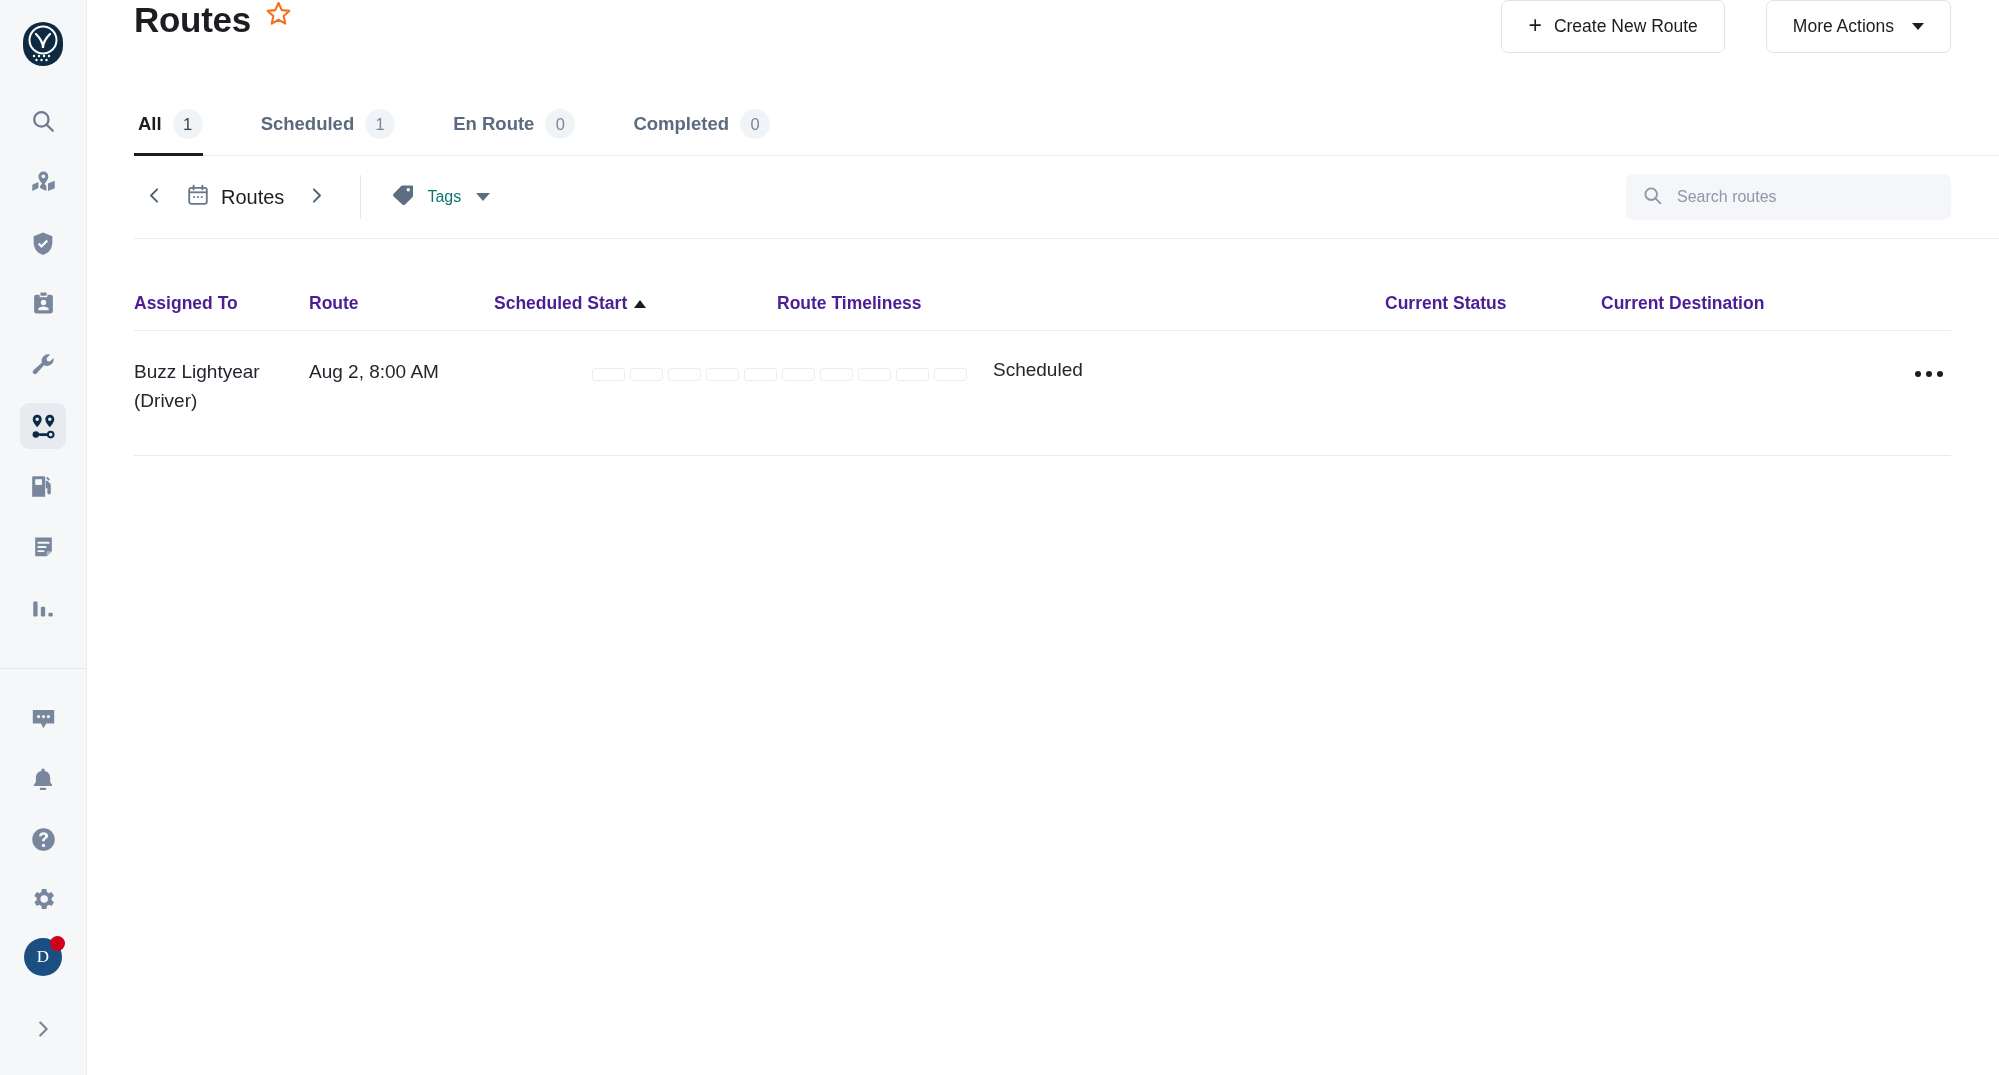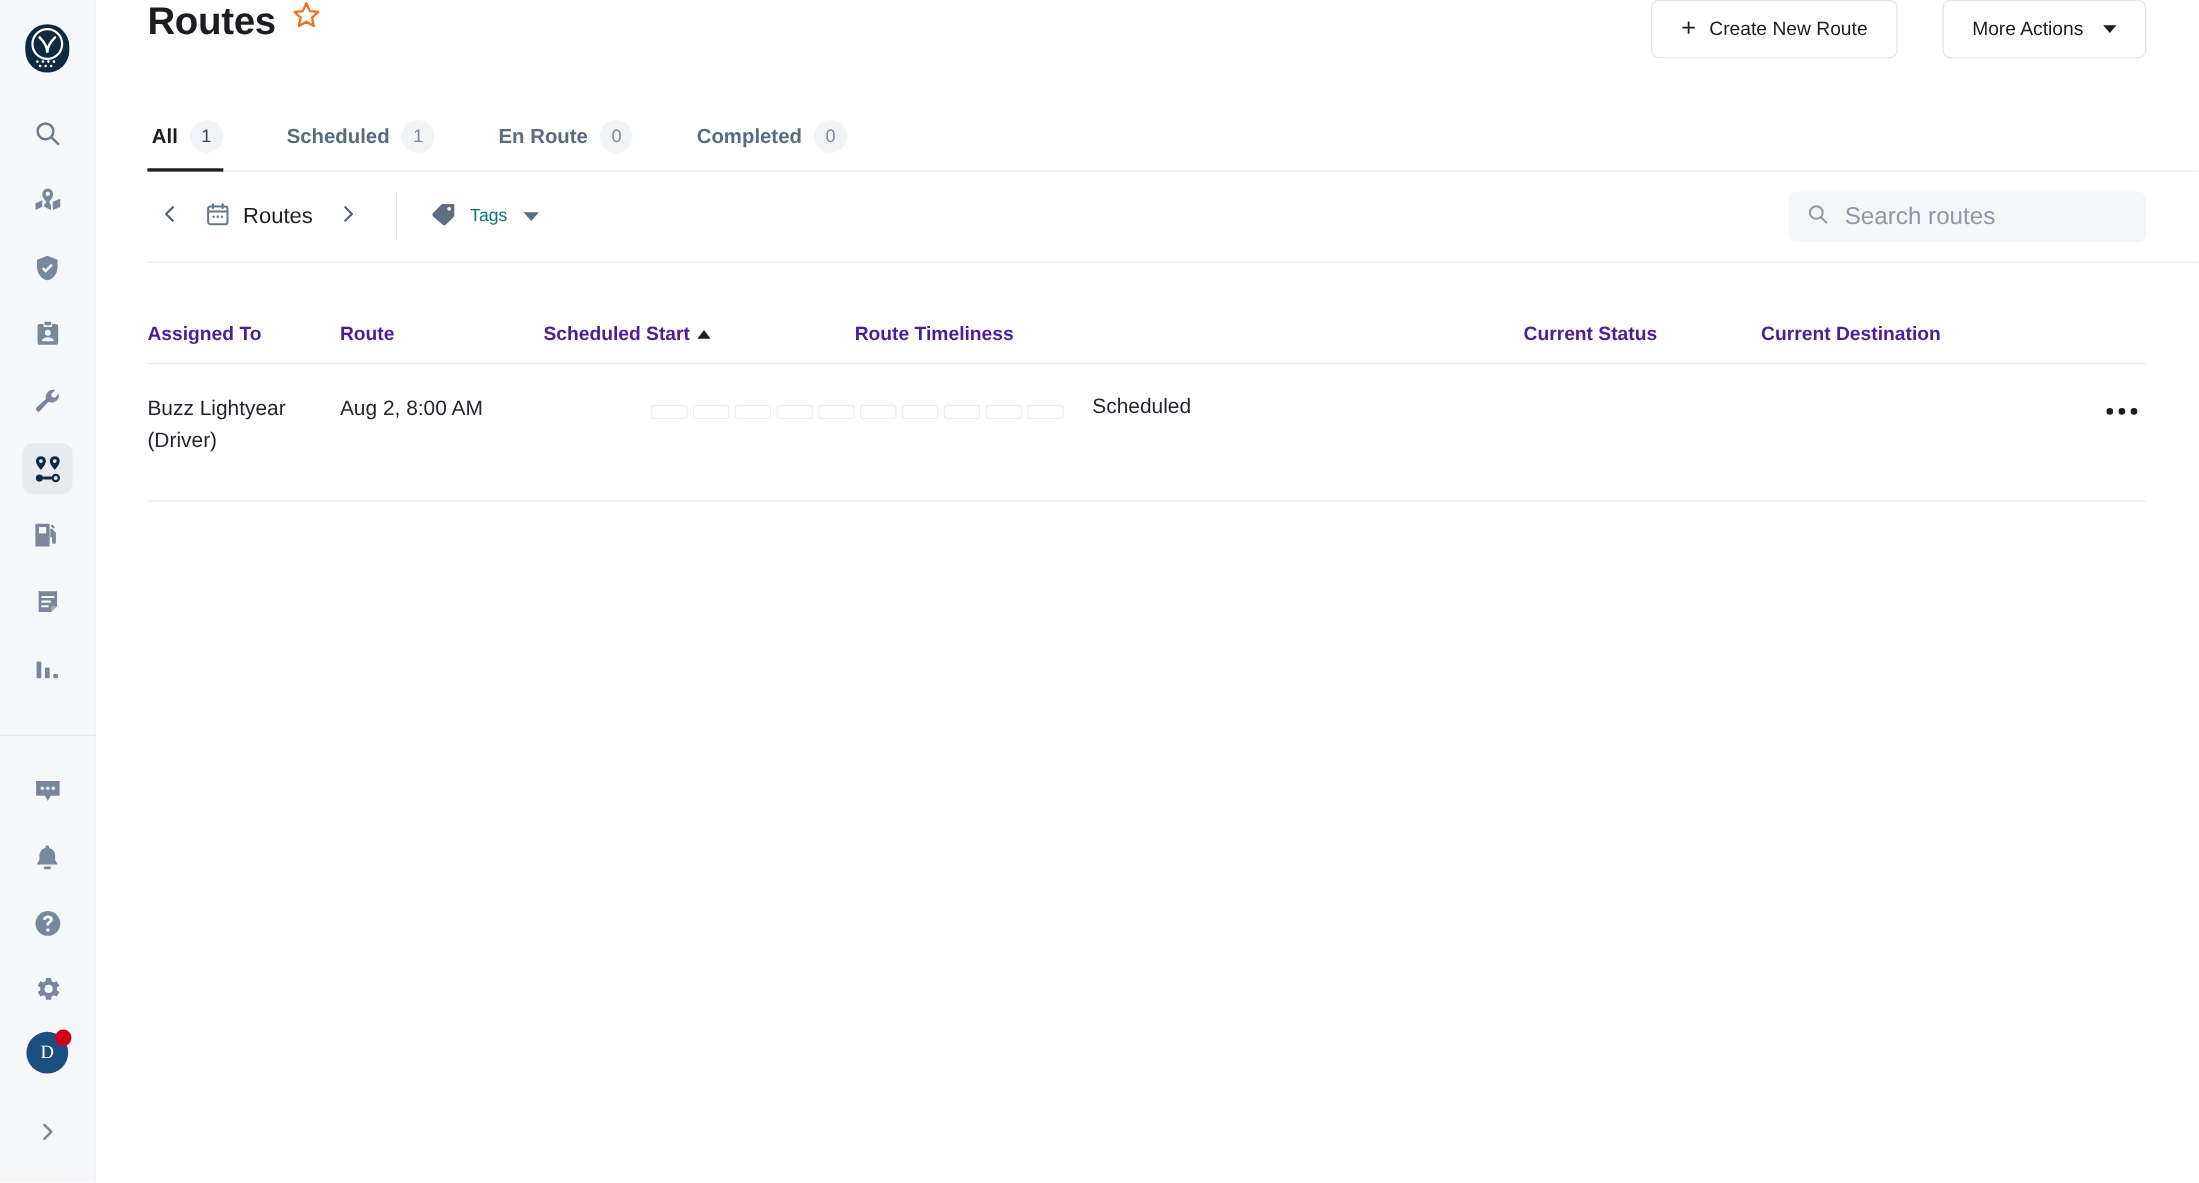--- a/index.html
+++ b/index.html
@@ -248,21 +248,21 @@
     display: flex;
     align-items: center;
     gap: 12px;
     padding: 0 16px;
     cursor: text;
   }
   .search-input {
     border: none;
     background: transparent;
     outline: none;
-    font-size: 22px;
+    font-size: 16px;
     color: #8d98a8;
     font-family: "Liberation Sans", sans-serif;
     width: 100%;
   }
   .search-input::placeholder { color: #8d98a8; }
 
   
   .table {
     padding-right: 48px;
   }

